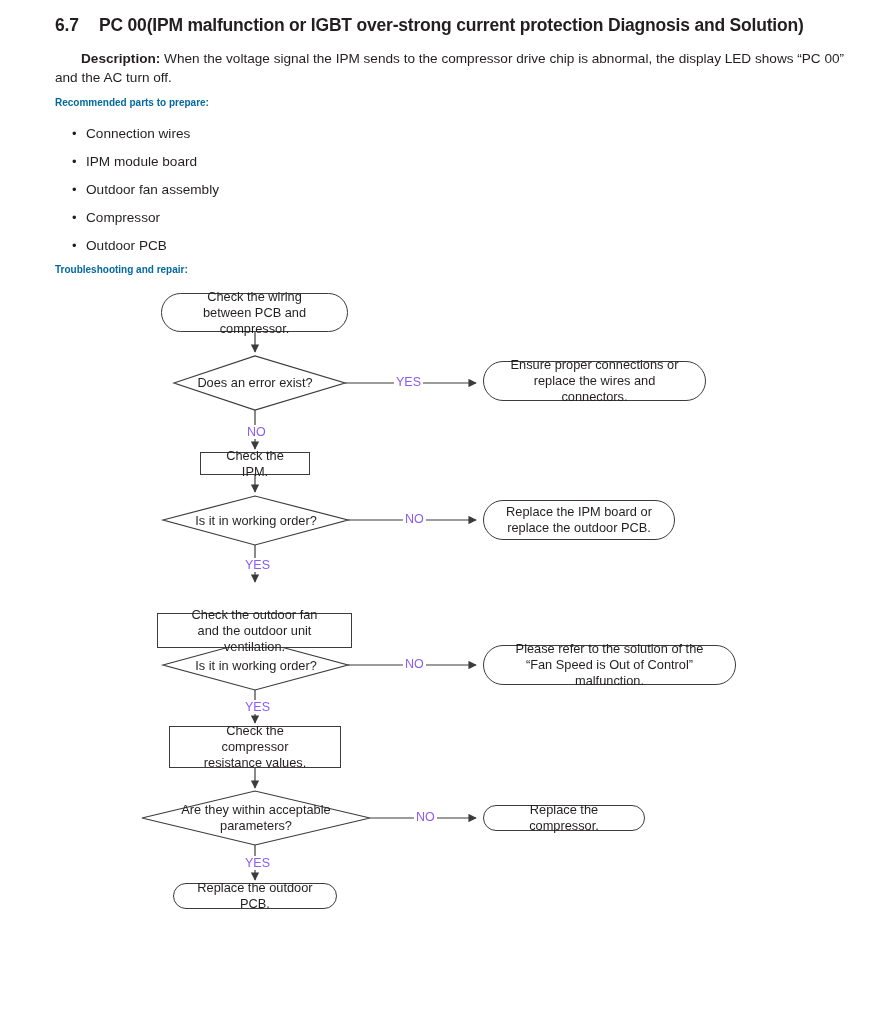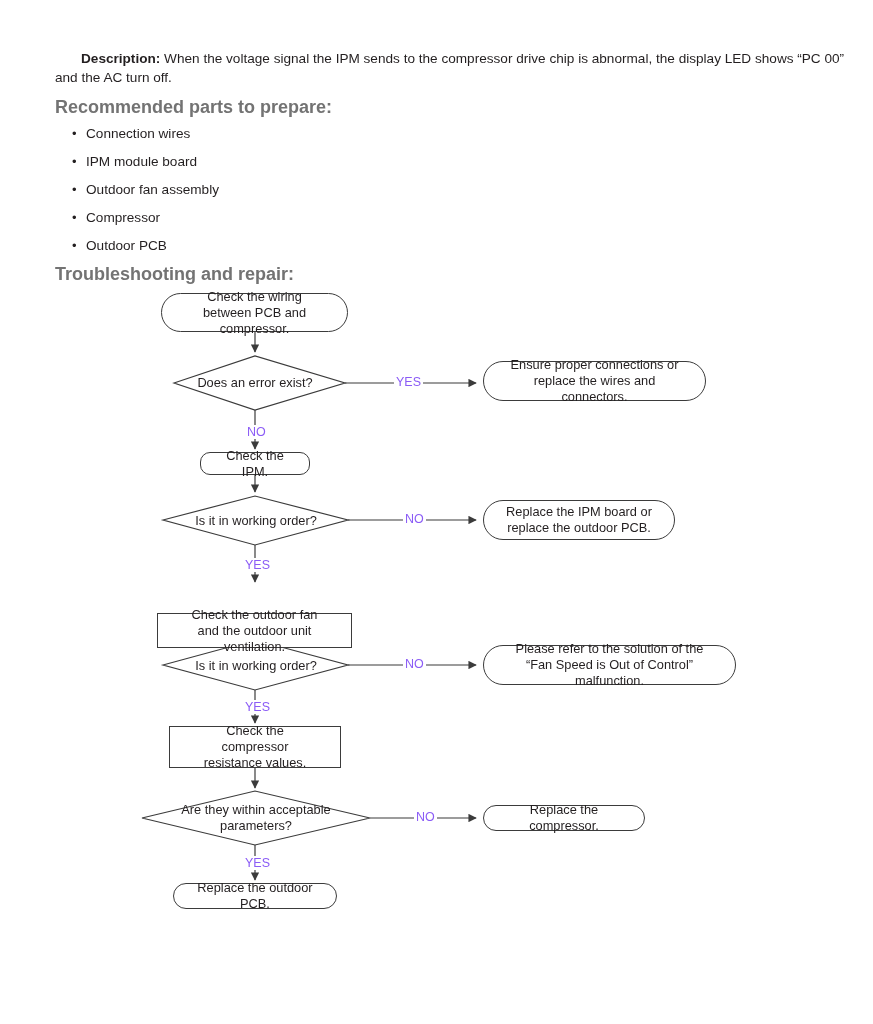--- a/index.html
+++ b/index.html
@@ -36,23 +36,23 @@
     width: 790px;
     font-size: 13.6px;
     line-height: 19px;
     color: #231f20;
   }
   .desc b { font-weight: bold; padding-left: 26px; }
 
   .subhead {
     position: absolute;
     left: 55px;
-    font-size: 18px;
+    font-size: 10px;
     font-weight: bold;
-    color: #737373;
+    color: #0369a1;
   }
   #rec-parts-head { top: 97px; }
   #troubleshoot-head { top: 264px; }
 
   .bullets {
     position: absolute;
     left: 72px; top: 124px;
     margin: 0; padding: 0;
     list-style: none;
     font-size: 13.6px;
@@ -125,20 +125,23 @@
     color: #8b5cf6;
     background: #ffffff;
     padding: 0 2px;
   }
 </style>
 </head>
 <body>
 
 <div class="page">
 
+  <div class="heading">
+    <span class="num">6.7</span><span>PC 00(IPM malfunction or IGBT over-strong current protection Diagnosis and Solution)</span>
+  </div>
 
   <div class="desc">
     <b>Description:</b><span> When the voltage signal the IPM sends to the compressor drive chip is abnormal, the display LED shows “PC 00” and the AC turn off.</span>
   </div>
 
   <div class="subhead" id="rec-parts-head">Recommended parts to prepare:</div>
   <ul class="bullets">
     <li>Connection wires</li>
     <li>IPM module board</li>
     <li>Outdoor fan assembly</li>
@@ -194,21 +197,21 @@
   <div class="node rounded" style="left:161px; top:293px; width:187px; height:39px;">
     <span class="shadow-fix">Check the wiring between PCB and compressor.</span>
   </div>
 
   <div class="diamond-label" style="left:175px; top:371px; width:160px; height:24px;">Does an error exist?</div>
 
   <div class="node rounded" style="left:483px; top:361px; width:223px; height:40px;">
     <span class="shadow-fix">Ensure proper connections or replace the wires and connectors.</span>
   </div>
 
-  <div class="node rect" style="left:200px; top:452px; width:110px; height:23px;border-radius:10px;">
+  <div class="node rect" style="left:200px; top:452px; width:110px; height:23px;">
     <span class="shadow-fix">Check the IPM.</span>
   </div>
 
   <div class="diamond-label" style="left:170px; top:509px; width:172px; height:24px;">Is it in working order?</div>
 
   <div class="node rounded" style="left:483px; top:500px; width:192px; height:40px;">
     <span class="shadow-fix">Replace the IPM board or replace the outdoor PCB.</span>
   </div>
 
   <div class="node rect" style="left:157px; top:585px; width:195px; height:35px;margin-top:28px;">

